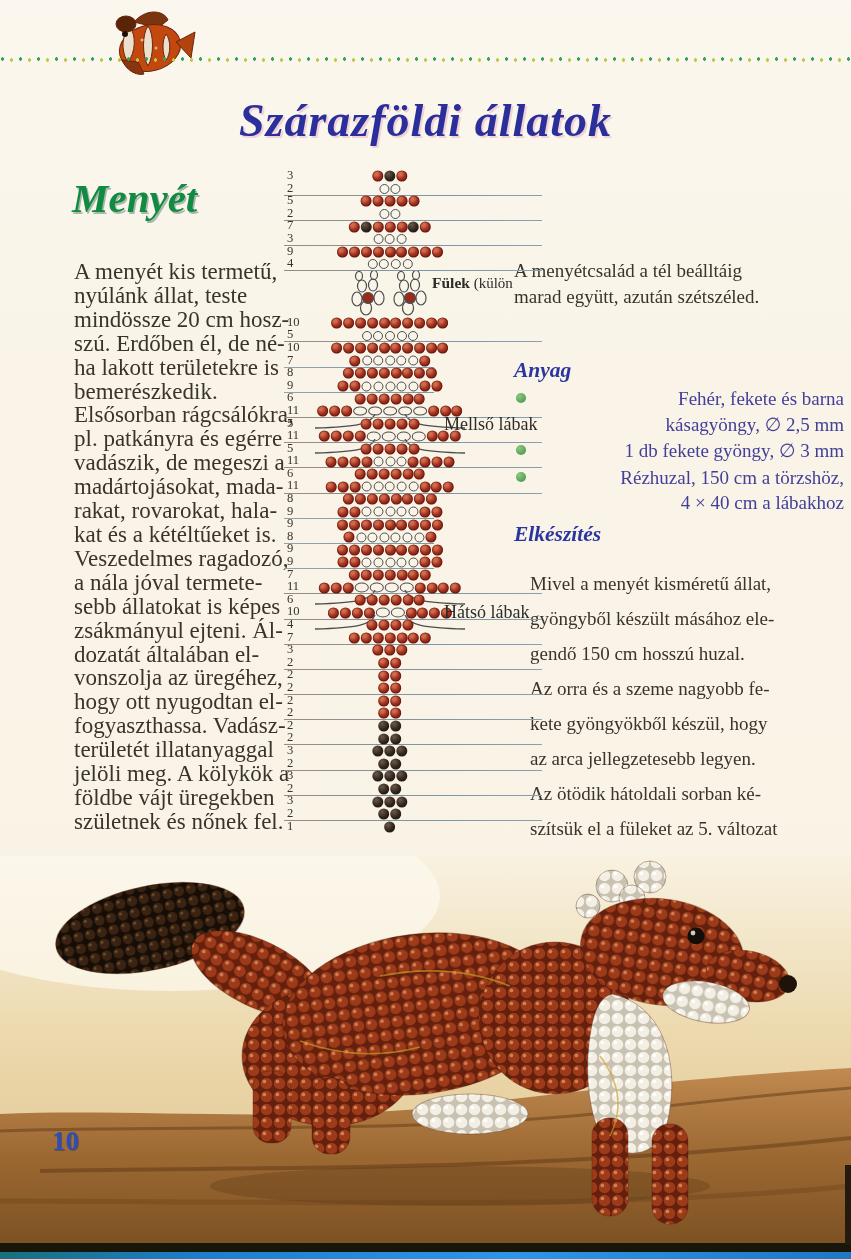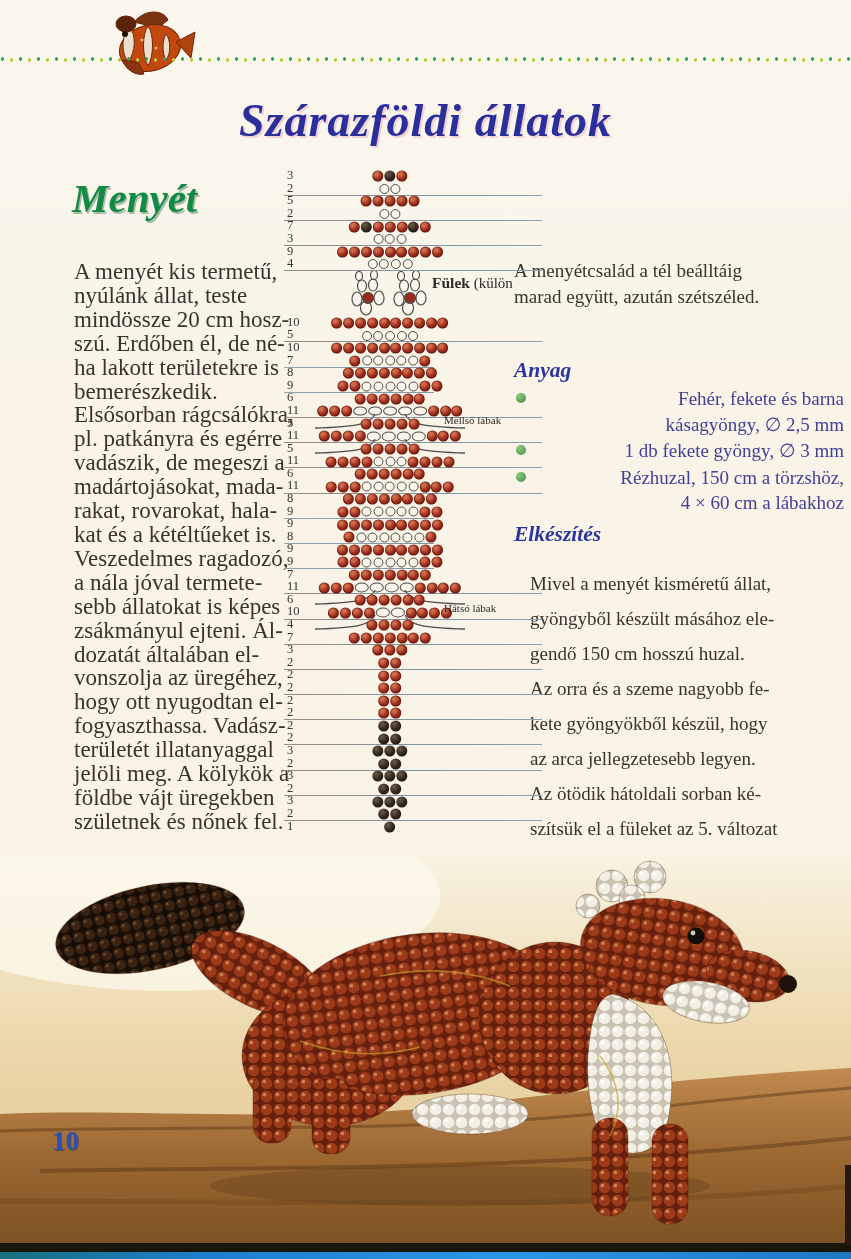--- a/index.html
+++ b/index.html
@@ -48,21 +48,21 @@
     background:radial-gradient(circle at 35% 30%,#cf6a4a 0 16%,#a03020 48%,#741a0e 82%);
     box-shadow:inset 0 0 0 1px rgba(70,12,6,.45);}
   .bd.k{width:11px;height:11px;margin:0 .4px;border-radius:50%;
     background:radial-gradient(circle at 35% 30%,#6a5a4a,#33261d 52%,#1b130d 85%);}
   .bd.w{width:10px;height:10px;margin:0 .8px;border:1.4px solid #4d4d4d;border-radius:50%;background:transparent;}
   .bd.o{width:14px;height:9.5px;margin:0 .5px;border:1.3px solid #4d4d4d;border-radius:50%;background:transparent;}
   .dline{position:absolute;left:0;bottom:-.5px;width:258px;height:1px;z-index:1;
     background:linear-gradient(90deg,#9a8a80,#7e97a5 60%,#8aa0ae);}
   .dline.short{width:150px;background:linear-gradient(90deg,#93a2b0,#7e97a5);}
   .loops{position:absolute;left:106px;top:9px;transform:translateX(-50%);z-index:0;}
-  .dlabel{position:absolute;left:160px;top:-4px;font-size:11px;color:#2e2b28;white-space:nowrap;z-index:3;}
+  .dlabel{position:absolute;left:160px;top:-4px;font-size:18px;color:#2e2b28;white-space:nowrap;z-index:3;}
   .ears{position:relative;height:46px;}
   .ears svg{position:absolute;left:106px;top:0;transform:translateX(-50%);}
   .fulek{position:absolute;left:148px;top:3px;font-size:15px;line-height:18.5px;color:#2e2b28;white-space:nowrap;}
   .fulek b{font-size:15.5px;}
   
   .photo{position:absolute;left:0;top:856px;width:851px;height:390px;}
   .pagenum{position:absolute;left:52px;top:1126px;font-size:27px;font-weight:bold;color:#2b50b5;
     text-shadow:1px 1px 0 rgba(30,30,80,.4);z-index:5;}
   .strip-dark{position:absolute;left:0;top:1243px;width:851px;height:9px;background:#181608;}
   .strip-blue{position:absolute;left:0;top:1252px;width:851px;height:7px;
@@ -719,21 +719,21 @@
         <span class="bt">Fehér, fekete és barna
 kásagyöngy, ∅ 2,5 mm</span>
       </li>
       <li>
         <span class="bullet-dot"></span>
         <span class="bt">1 db fekete gyöngy, ∅ 3 mm</span>
       </li>
       <li>
         <span class="bullet-dot"></span>
         <span class="bt">Rézhuzal, 150 cm a törzshöz,
-4 × 60 cm a lábakhoz</span>
+4 × 40 cm a lábakhoz</span>
       </li>
     </ul>
     <h3 class="subhead elk-head">Elkészítés</h3>
     <p class="elk-text">Mivel a menyét kisméretű állat,
 gyöngyből készült másához ele-
 gendő 150 cm hosszú huzal.
 Az orra és a szeme nagyobb fe-
 kete gyöngyökből készül, hogy
 az arca jellegzetesebb legyen.
 Az ötödik hátoldali sorban ké-

